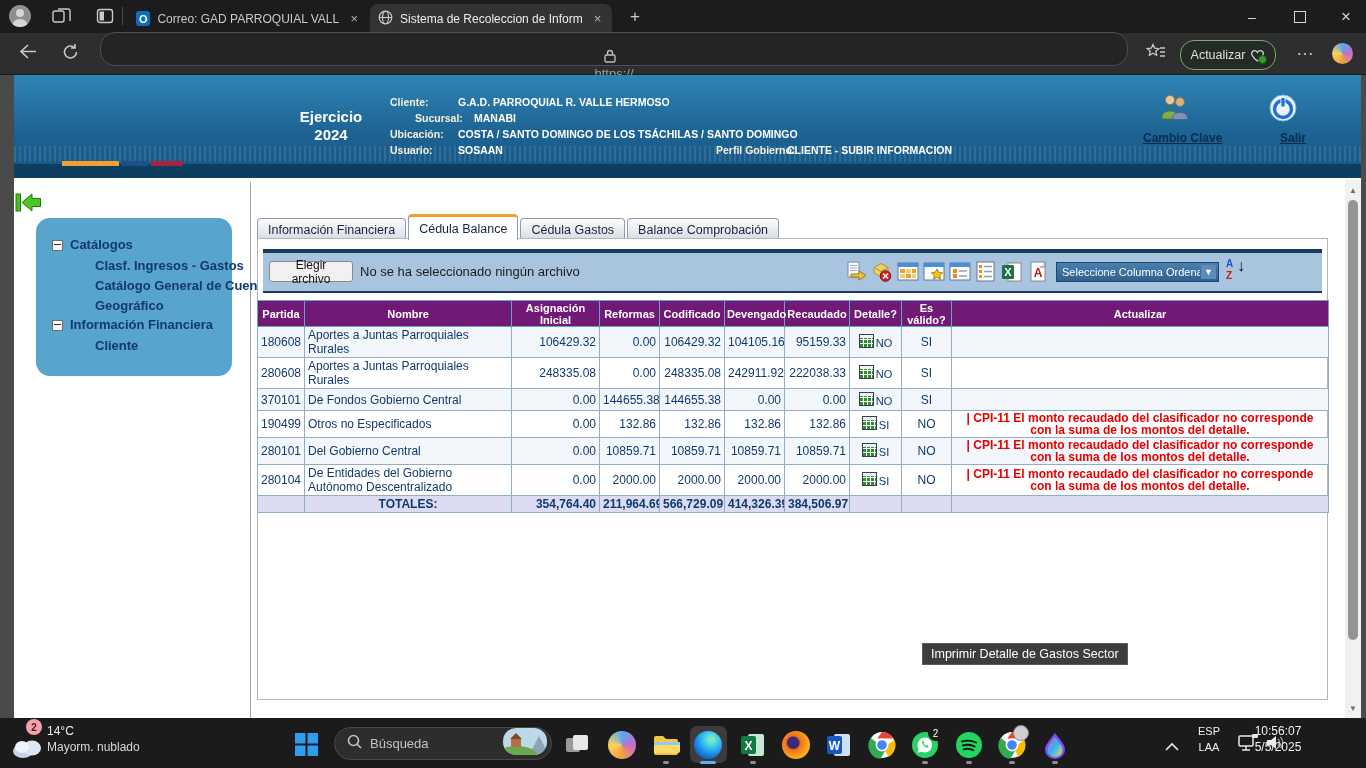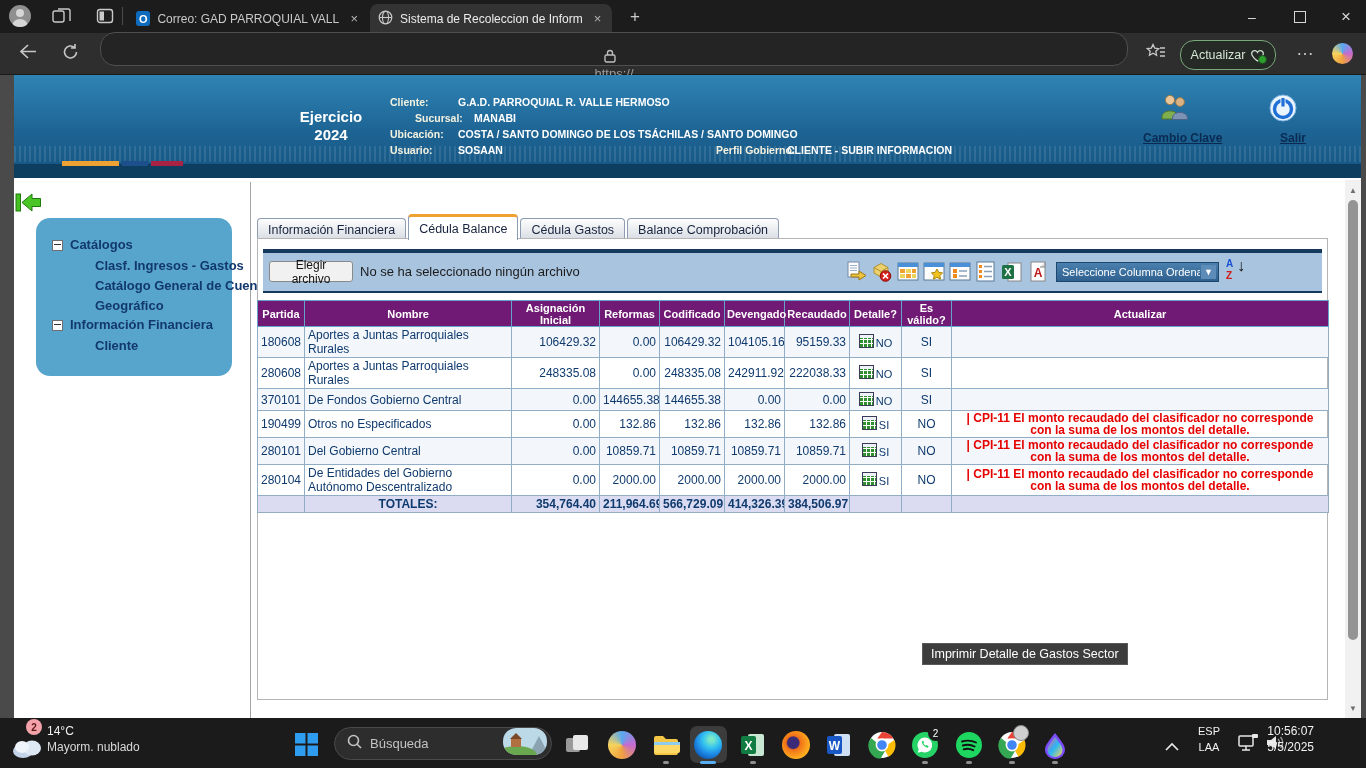--- a/index.html
+++ b/index.html
@@ -115,21 +115,21 @@
   .wbadge{position:absolute;left:26px;top:719px;width:16px;height:16px;border-radius:50%;
     background:#f2a2a8;color:#5d1717;font-size:10px;font-weight:bold;display:flex;
     align-items:center;justify-content:center;}
   .searchpill{position:absolute;left:334px;top:727px;width:218px;height:33px;background:#2d2d2d;
     border:1px solid #4a4a4a;border-radius:17px;box-sizing:border-box;display:flex;align-items:center;}
   .searchtxt{color:#c3c3c3;font-size:13px;margin-left:8px;}
   .tkico{position:absolute;top:731px;width:28px;height:28px;}
   .rundot{position:absolute;top:761px;width:6px;height:3px;border-radius:2px;background:#8f8f8f;}
   .trayico{position:absolute;color:#e8e8e8;}
   .traytxt{position:absolute;color:#f2f2f2;font-size:11px;width:34px;text-align:center;}
-  .clock{position:absolute;left:1242px;color:#f2f2f2;font-size:12px;width:72px;text-align:right;}
+  .clock{position:absolute;left:1242px;color:#f2f2f2;font-size:12px;width:72px;text-align:center;}
 </style>
 </head>
 <body>
 
 <div id="screen">
 
   <div class="titlebar">
     <div class="abs" style="left:9px;top:5px;width:22px;height:22px;border-radius:50%;background:#8f8f8f;overflow:hidden;">
       <svg width="22" height="22">
           <circle cx="11" cy="8" r="4" fill="#d6d6d6"></circle>

